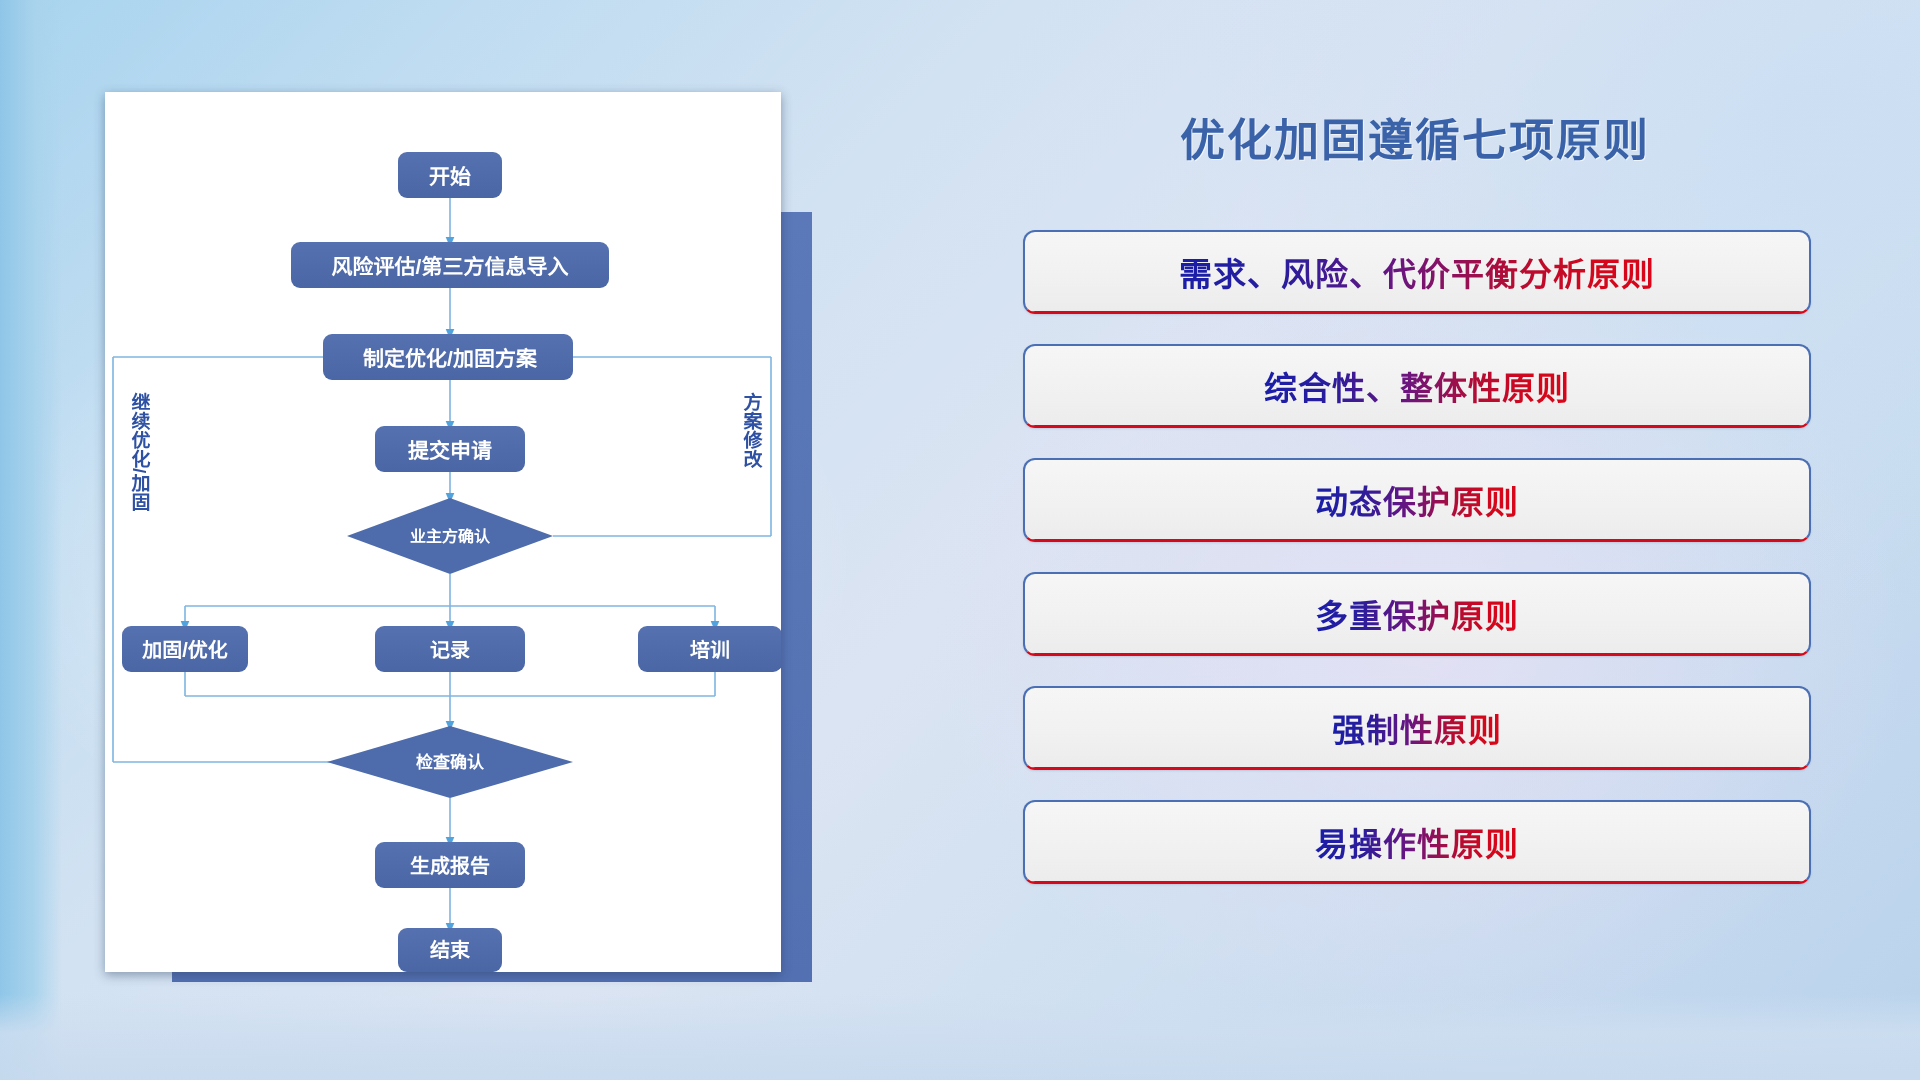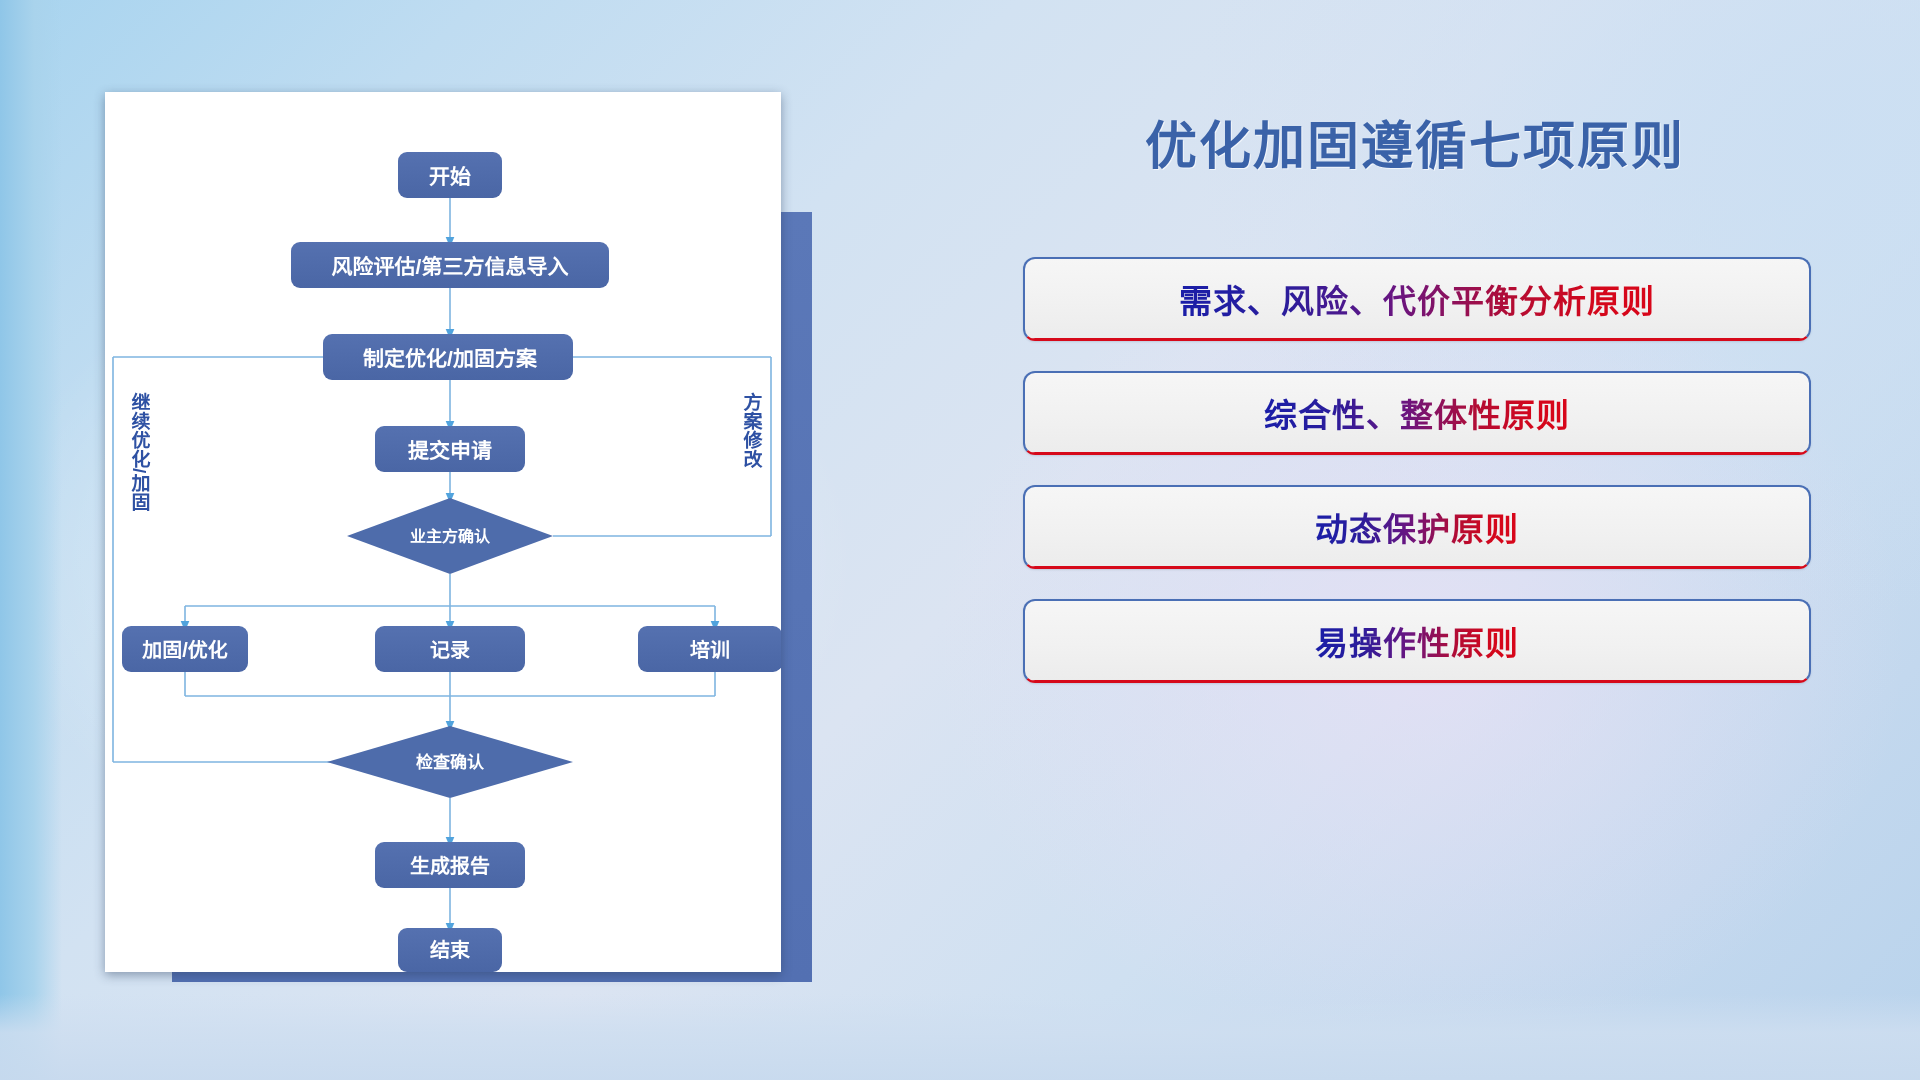--- a/index.html
+++ b/index.html
@@ -47,41 +47,40 @@
   }
   .sidelabel{
     font-family:"Liberation Sans","DejaVu Sans",sans-serif;
     fill:#2e51a3;font-weight:bold;font-size:19px;
   }
 
   
   #principles-title{
     position:absolute;left:1020px;top:104px;width:790px;
     text-align:center;
-    font-size:52px;font-weight:bold;letter-spacing:2px;
+    font-size:45px;font-weight:bold;letter-spacing:2px;
     color:#3a62a8;
     text-shadow:1px 1px 0 rgba(255,255,255,.65);
     font-family:"Liberation Sans","DejaVu Sans",sans-serif;
   }
 
   
   #principles-list{
     position:absolute;left:1023px;top:230px;width:788px;
   }
   .principle-card{
     position:relative;
     height:80px;margin-bottom:30px;
     border-radius:12px;
     background:linear-gradient(180deg,#f6f6f6 0%,#f1f1f1 55%,#ececec 100%);
     border:2px solid #4a6fb5;
     border-bottom-color:#d6091a;
     box-shadow:0 1px 2px rgba(70,90,120,.18);
     display:flex;align-items:center;justify-content:center;
     overflow:hidden;
-    margin-top:27px;
   }
   .principle-card:after{
     content:"";position:absolute;left:2px;right:2px;bottom:-2px;height:3px;
     background:#d6091a;border-radius:0 0 10px 10px;
   }
   .principle-text{
     font-size:33px;font-weight:bold;letter-spacing:1px;
     font-family:"Liberation Sans","DejaVu Sans",sans-serif;
     background:linear-gradient(90deg,#1a1ea8 0%,#2a1d9c 22%, #6a1580 46%, #b40c33 70%, #d4071b 88%, #d8061a 100%);
     -webkit-background-clip:text;background-clip:text;
@@ -213,22 +212,28 @@
     </div>
 
     <div class="principle-card">
       <span class="principle-text">综合性、整体性原则</span>
     </div>
 
     <div class="principle-card">
       <span class="principle-text">动态保护原则</span>
     </div>
 
-
-
+    <div class="principle-card">
+      <span class="principle-text">多重保护原则</span>
+    </div>
+
+
+    <div class="principle-card">
+      <span class="principle-text">强制性原则</span>
+    </div>
 
     <div class="principle-card">
       <span class="principle-text">易操作性原则</span>
     </div>
 
   </div>
 
 </div>
 
 </body></html>

